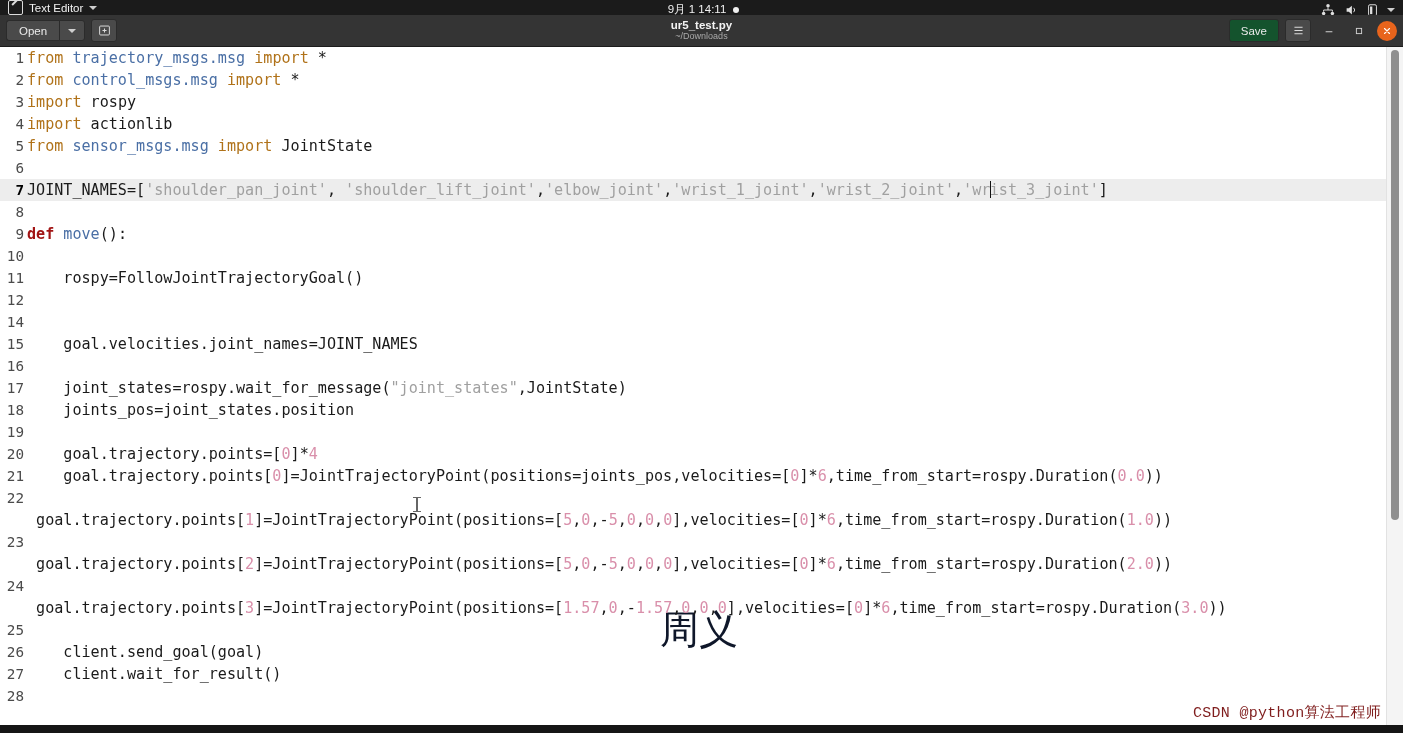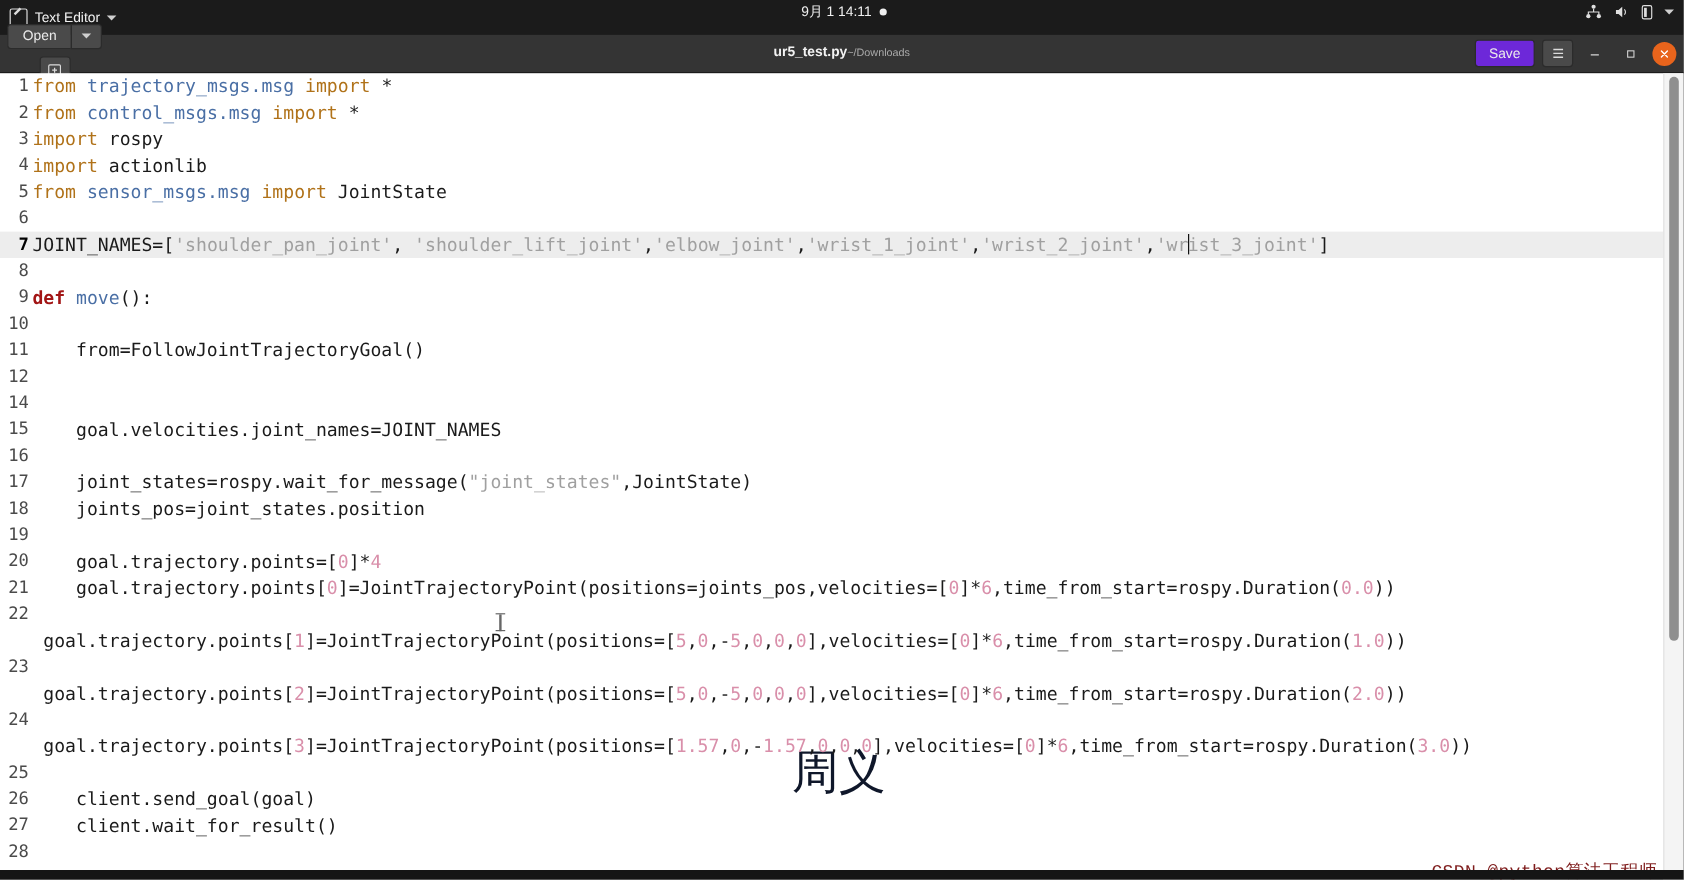--- a/index.html
+++ b/index.html
@@ -4,21 +4,21 @@
 <style>
   html,body{margin:0;padding:0;}
   body{
     width:1403px;height:733px;overflow:hidden;
     background:#1d1d1d;
     font-family:"Liberation Sans", sans-serif;
     -webkit-font-smoothing:antialiased;
   }
   
   .topbar{
-    height:29px;width:1403px;background:#1b1b1b;color:#e8e8e8;
+    height:15px;width:1403px;background:#1b1b1b;color:#e8e8e8;
     display:flex;align-items:center;font-size:11.5px;position:relative;
   }
   .tb-left{display:flex;align-items:center;gap:6px;padding-left:8px;}
   .tb-appicon{
     width:13px;height:13px;border:1.4px solid #dcdcdc;border-radius:2px;
     display:inline-block;position:relative;
   }
   .tb-appicon:after{
     content:"";position:absolute;left:3px;top:3px;width:7px;height:1.6px;
     background:#dcdcdc;transform:rotate(-45deg);transform-origin:left center;
@@ -36,45 +36,45 @@
   .tb-center .dot{width:6px;height:6px;border-radius:50%;background:#f0f0f0;display:inline-block;}
   .tb-right{
     position:absolute;right:8px;top:0;height:19px;display:flex;align-items:center;gap:9px;
   }
   .tb-right svg{display:block;}
   
   .headerbar{
     height:31px;background:#343434;border-bottom:1px solid #1c1c1c;
     display:flex;align-items:center;position:relative;padding:0 6px;
   }
-  .hb-left{display:flex;align-items:center;gap:6px;flex-direction:column;}
+  .hb-left{display:flex;align-items:center;gap:6px;}
   .open-group{display:flex;align-items:stretch;height:21px;}
   .open-btn{
     background:#4a4a4a;border:1px solid #2b2b2b;border-right:none;
     border-radius:3px 0 0 3px;color:#eaeaea;font-size:11.5px;
     padding:0 12px;display:flex;align-items:center;cursor:pointer;
   }
   .open-arrow{
     background:#4a4a4a;border:1px solid #2b2b2b;border-radius:0 3px 3px 0;
     width:24px;display:flex;align-items:center;justify-content:center;cursor:pointer;
   }
   .newdoc-btn{
     background:#4a4a4a;border:1px solid #2b2b2b;border-radius:3px;height:21px;width:24px;
     display:flex;align-items:center;justify-content:center;cursor:pointer;
   }
   .hb-center{
     position:absolute;left:0;right:0;top:0;height:31px;
-    display:flex;align-items:center;justify-content:center;
+    display:flex;flex-direction:column;align-items:center;justify-content:center;
     pointer-events:none;line-height:1.05;
   }
   .hb-title{font-size:11.5px;font-weight:bold;color:#f3f3f3;}
   .hb-subtitle{font-size:9px;color:#a9a9a9;margin-top:1px;}
   .hb-right{position:absolute;right:6px;top:0;height:31px;display:flex;align-items:center;gap:6px;}
   .save-btn{
-    background:#6d28d9;border:1px solid #2b2b2b;border-radius:3px;height:21px;
+    background:#14532d;border:1px solid #2b2b2b;border-radius:3px;height:21px;
     color:#eaeaea;font-size:11.5px;padding:0 11px;display:flex;align-items:center;cursor:pointer;
   }
   .ham-btn{
     background:#4a4a4a;border:1px solid #2b2b2b;border-radius:3px;height:21px;width:24px;
     display:flex;align-items:center;justify-content:center;cursor:pointer;
   }
   .wbtn{width:24px;height:24px;display:flex;align-items:center;justify-content:center;cursor:pointer;color:#d6d6d6;}
   .wclose{
     width:20px;height:20px;border-radius:50%;background:#e8641c;
     display:flex;align-items:center;justify-content:center;cursor:pointer;
@@ -226,21 +226,21 @@
       <div class="row"><div class="gutter">1</div><div class="code"><span class="k">from </span><span class="mod">trajectory_msgs.msg</span><span> </span><span class="k">import</span><span> *</span></div></div>
       <div class="row"><div class="gutter">2</div><div class="code"><span class="k">from </span><span class="mod">control_msgs.msg</span><span> </span><span class="k">import</span><span> *</span></div></div>
       <div class="row"><div class="gutter">3</div><div class="code"><span class="k">import</span><span> rospy</span></div></div>
       <div class="row"><div class="gutter">4</div><div class="code"><span class="k">import</span><span> actionlib</span></div></div>
       <div class="row"><div class="gutter">5</div><div class="code"><span class="k">from </span><span class="mod">sensor_msgs.msg</span><span> </span><span class="k">import</span><span> JointState</span></div></div>
       <div class="row"><div class="gutter">6</div><div class="code"></div></div>
       <div class="row cur"><div class="gutter bold">7</div><div class="code"><span>JOINT_NAMES=[</span><span class="str">'shoulder_pan_joint'</span><span>, </span><span class="str">'shoulder_lift_joint'</span><span>,</span><span class="str">'elbow_joint'</span><span>,</span><span class="str">'wrist_1_joint'</span><span>,</span><span class="str">'wrist_2_joint'</span><span>,</span><span class="str">'wr</span><span class="caret"></span><span class="str">ist_3_joint'</span><span>]</span></div></div>
       <div class="row"><div class="gutter">8</div><div class="code"></div></div>
       <div class="row"><div class="gutter">9</div><div class="code"><span class="kw">def </span><span class="fn">move</span><span>():</span></div></div>
       <div class="row"><div class="gutter">10</div><div class="code"></div></div>
-      <div class="row"><div class="gutter">11</div><div class="code"><span>    from=FollowJointTrajectoryGoal()</span></div></div>
+      <div class="row"><div class="gutter">11</div><div class="code"><span>    rospy=FollowJointTrajectoryGoal()</span></div></div>
       <div class="row"><div class="gutter">12</div><div class="code"></div></div>
       <div class="row"><div class="gutter">14</div><div class="code"></div></div>
       <div class="row"><div class="gutter">15</div><div class="code"><span>    goal.velocities.joint_names=JOINT_NAMES</span></div></div>
       <div class="row"><div class="gutter">16</div><div class="code"></div></div>
       <div class="row"><div class="gutter">17</div><div class="code"><span>    joint_states=rospy.wait_for_message(</span><span class="str">"joint_states"</span><span>,JointState)</span></div></div>
       <div class="row"><div class="gutter">18</div><div class="code"><span>    joints_pos=joint_states.position</span></div></div>
       <div class="row"><div class="gutter">19</div><div class="code"></div></div>
       <div class="row"><div class="gutter">20</div><div class="code"><span>    goal.trajectory.points=[</span><span class="num">0</span><span>]*</span><span class="num">4</span></div></div>
       <div class="row"><div class="gutter">21</div><div class="code"><span>    goal.trajectory.points[</span><span class="num">0</span><span>]=JointTrajectoryPoint(positions=joints_pos,velocities=[</span><span class="num">0</span><span>]*</span><span class="num">6</span><span>,time_from_start=rospy.Duration(</span><span class="num">0.0</span><span>))</span></div></div>
       <div class="row"><div class="gutter">22</div><div class="code"></div></div>

